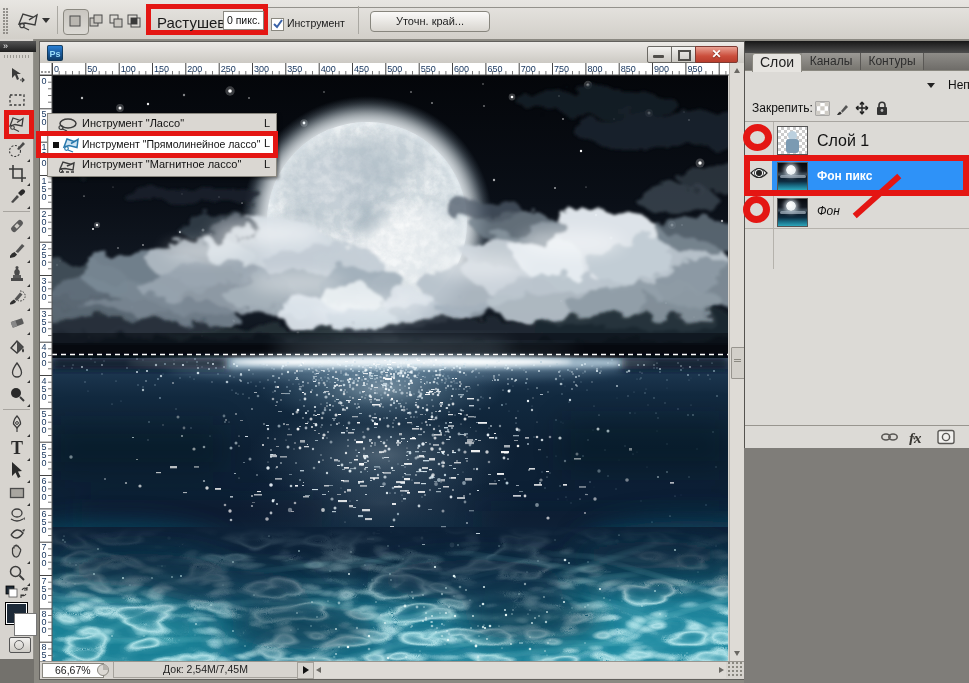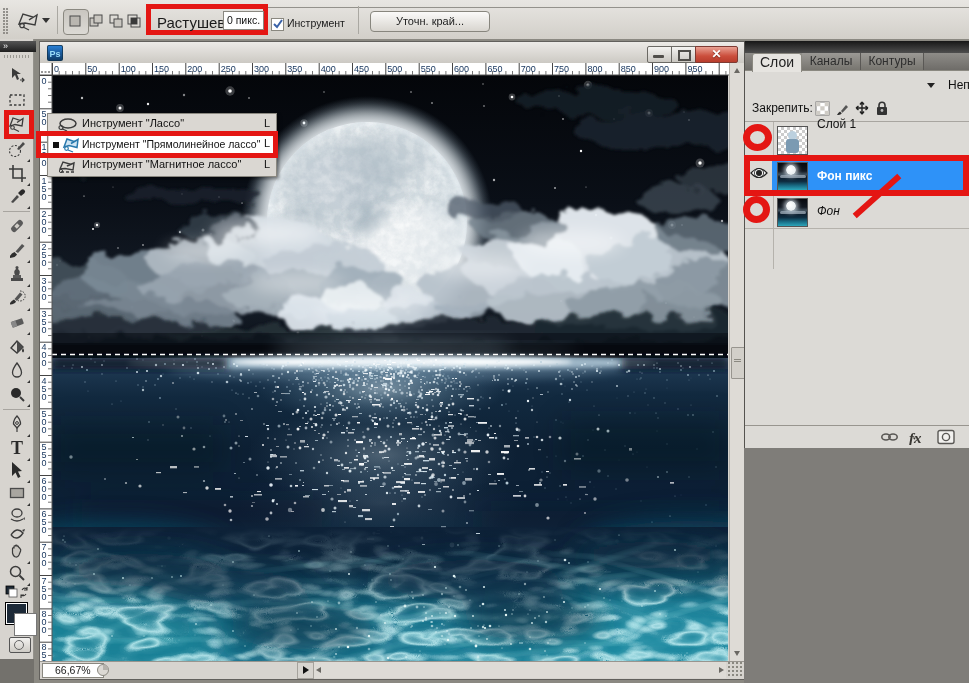--- a/index.html
+++ b/index.html
@@ -191,20 +191,21 @@
         </div>
 <div style="position:absolute;left:655px;top:4px;width:41px;height:15px;border:1px solid #7e3a32;border-radius:0 2px 2px 0;background:linear-gradient(#e9a193,#cb4e3c 60%,#b83c2c);text-align:center;font-size:12px;font-weight:bold;color:#fff;line-height:15px;text-shadow:0 1px 1px #7a2a1e">✕</div>
 </div>
 </div>
 <div style="position:absolute;left:40px;top:661px;width:704px;height:16px;background:#d7d4cf;border-top:1px solid #98958f">
 <div style="position:absolute;left:2px;top:1px;width:48px;height:13px;background:#fff;border:1px solid #8a8880;font-size:10.5px;color:#222;line-height:13px;padding-left:12px">66,67%</div>
 <svg style="position:absolute;left:56px;top:1px" width="14" height="14" viewBox="0 0 14 14">
         <circle cx="7" cy="7" r="5.5" fill="#dcd9d4" stroke="#8a8880"></circle>
         <path d="M7 7 V1.5 A5.5 5.5 0 0 1 12.5 7 Z" fill="#b5b2ac"></path>
       </svg>
+<div style="position:absolute;left:73px;top:0;width:183px;height:15px;border:1px solid #a5a29c;border-top:none;background:#d7d4cf;font-size:10.5px;color:#222;text-align:center;line-height:15px">Док: 2,54М/7,45М</div>
 <div style="position:absolute;left:257px;top:0;width:15px;height:15px;background:#d7d4cf;border:1px solid #a5a29c">
         <div style="position:absolute;left:5px;top:3px;width:0;height:0;border-top:4px solid transparent;border-bottom:4px solid transparent;border-left:6px solid #111"></div>
       </div>
 <div style="position:absolute;left:274px;top:0;width:412px;height:16px;background:#dedbd6">
 <div style="position:absolute;left:2px;top:5px;width:0;height:0;border-top:3.5px solid transparent;border-bottom:3.5px solid transparent;border-right:5px solid #6a6863"></div>
 <div style="position:absolute;right:2px;top:5px;width:0;height:0;border-top:3.5px solid transparent;border-bottom:3.5px solid transparent;border-left:5px solid #6a6863"></div>
 </div>
 <div style="position:absolute;left:688px;top:0;width:16px;height:16px;background:#d7d4cf;background-image:radial-gradient(circle at 3px 3px,#8a8880 1px,transparent 1.2px);background-size:4px 4px;background-position:6px 6px"></div>
 </div>
 <div style="position:absolute;left:729px;top:63px;width:15px;height:598px;background:#dedbd6;border-left:1px solid #b5b2ac">
@@ -2532,21 +2533,21 @@
 </svg>
 <div style="position:absolute;left:0;top:80px;width:225px;height:1px;background:#a8a5a0"></div>
 <div style="position:absolute;left:0;top:81px;width:225px;height:35px;border-bottom:1px solid #b5b2ac"></div>
 <div style="position:absolute;left:28px;top:81px;width:1px;height:147px;background:#b5b2ac"></div>
 <div style="position:absolute;left:32px;top:85px;width:29px;height:27px;background:#fff;border:1px solid #555">
         <div style="position:absolute;inset:0;background-image:conic-gradient(#ccc 25%,#fff 0 50%,#ccc 0 75%,#fff 0);background-size:6px 6px">
           <div style="position:absolute;left:10px;top:4px;width:9px;height:9px;border-radius:50%;background:#bcd0de"></div>
           <div style="position:absolute;left:8px;top:12px;width:13px;height:14px;border-radius:3px;background:#7b9ab2"></div>
         </div>
       </div>
-<div style="position:absolute;left:72px;top:76px;font-size:12px;color:#111">Слой 1</div>
+<div style="position:absolute;left:72px;top:91px;font-size:16px;color:#111">Слой 1</div>
 <div style="position:absolute;left:0;top:117px;width:225px;height:36px;background:#2e92f8"></div>
 <div style="position:absolute;left:1px;top:120px;width:26px;height:29px;background:#dcdad6"></div>
 <svg style="position:absolute;left:5px;top:126px" width="18" height="12" viewBox="0 0 18 12">
         <path d="M1 6 Q9 -3 17 6 Q9 15 1 6 Z" fill="#f5f5f5" stroke="#222" stroke-width="1.2"></path>
         <circle cx="9" cy="6" r="3" fill="#222"></circle>
         <circle cx="9" cy="6" r="4.6" fill="none" stroke="#222" stroke-width="0.8"></circle>
       </svg>
 <div style="position:absolute;left:32px;top:121px;width:29px;height:27px;background:#fff;border:1px solid #555">
         <div style="position:absolute;inset:0;background:linear-gradient(#07090e 0%,#121922 30%,#43525e 42%,#0d1b2a 52%,#0e2c40 68%,#1a7089 85%,#2da6ba 100%)">
           <div style="position:absolute;left:8px;top:2px;width:10px;height:10px;border-radius:50%;background:radial-gradient(circle at 40% 40%,#fff,#dde6ea);box-shadow:0 0 4px 2px rgba(230,240,250,0.75)"></div>

